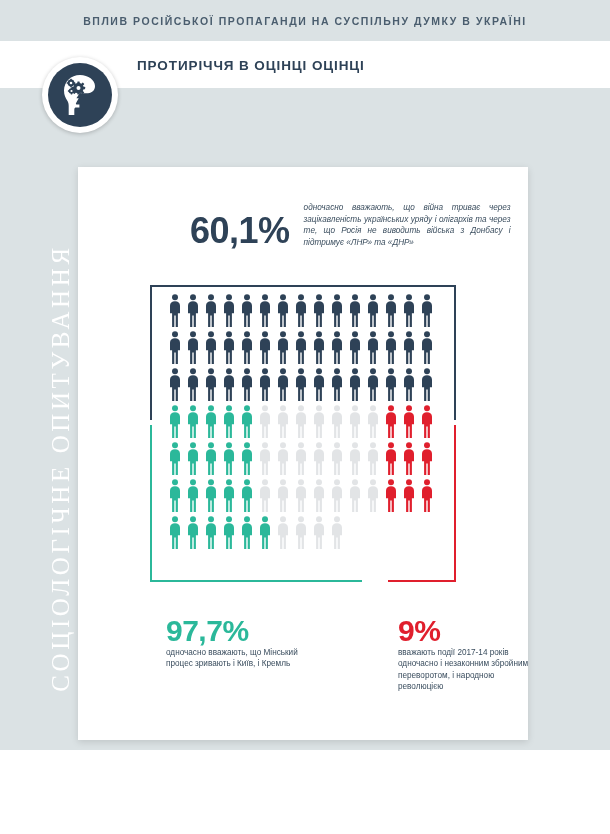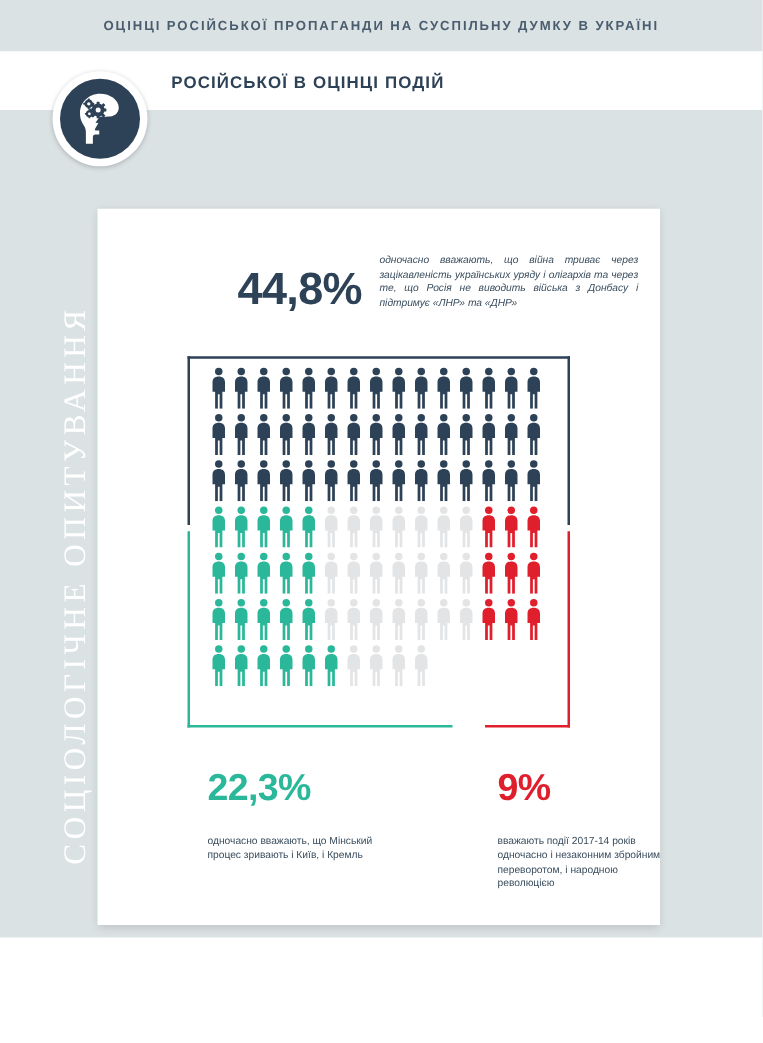--- a/index.html
+++ b/index.html
@@ -117,34 +117,34 @@
   .stat-red { position:absolute; left:320px; top:448px; width:140px; }
   .stat-num-teal{
     font-size:30px; font-weight:bold; color:#2bb89a; line-height:1.05;
     letter-spacing:-0.5px;
   }
   .stat-num-red{
     font-size:30px; font-weight:bold; color:#e01f2d; line-height:1.05;
     letter-spacing:-0.5px;
   }
   .stat-sub{
-    margin-top:20px; font-size:8.2px; line-height:11.6px; color:#3a4d5e;
+    margin-top:0; font-size:8.2px; line-height:11.6px; color:#3a4d5e;
   }
 
   
   .footer-band{
     position:absolute; left:0; top:750px; width:610px; height:84px;
     background:#ffffff;
   }
 </style>
 </head>
 <body>
 
 <div class="topbar">
-  <div class="topbar-title">ОЦІНЦІ РОСІЙСЬКОЇ ПРОПАГАНДИ НА СУСПІЛЬНУ ДУМКУ В УКРАЇНІ</div>
+  <div class="topbar-title">ВПЛИВ РОСІЙСЬКОЇ ПРОПАГАНДИ НА СУСПІЛЬНУ ДУМКУ В УКРАЇНІ</div>
 </div>
 
 <div class="titleband"></div>
 
 <div class="badge">
   <div class="badge-inner">
     <svg width="52" height="52" viewBox="0 0 52 52" aria-hidden="true">
       <path d="M26 6c-9 0-16 6.8-16 15.6 0 4.6 1.6 7.4 3.2 10 1.1 1.8 1.5 3.2 1.5 5.4V46h5.6v-5.2c0-1.6.7-2.2 2-2.2h3.1v-3.2h-2.4c-1 0-1.4-.6-.9-1.5l2.6-4.6-2.3-.1 3.4-5.1c3 .2 5.6.3 8.2.1 4.3-.4 7-3.3 7-7.2C40.9 11.1 34.4 6 26 6z" fill="#ffffff"></path>
       <circle cx="24.5" cy="19" r="5.2" fill="#2e4257"></circle>
       <circle cx="24.5" cy="19" r="2" fill="#ffffff"></circle>
@@ -171,28 +171,28 @@
       <g fill="#2e4257">
         <rect x="16.8" y="18.4" width="1.4" height="1.7" rx="0.3"></rect>
         <rect x="16.8" y="23.9" width="1.4" height="1.7" rx="0.3"></rect>
         <rect x="13.9" y="21.3" width="1.7" height="1.4" rx="0.3"></rect>
         <rect x="19.4" y="21.3" width="1.7" height="1.4" rx="0.3"></rect>
       </g>
     </svg>
   </div>
 </div>
 
-<div class="section-title">РОСІЙСЬКОЇ В ОЦІНЦІ ПОДІЙ</div>
+<div class="section-title">ПРОТИРІЧЧЯ В ОЦІНЦІ ОЦІНЦІ</div>
 
 <div class="vlabel">СОЦІОЛОГІЧНЕ ОПИТУВАННЯ</div>
 
 <div class="card">
 
   <div class="stat-main">
-    <div class="stat-main-num">44,8%</div>
+    <div class="stat-main-num">60,1%</div>
     <div class="stat-main-txt">одночасно вважають, що війна триває через зацікавленість українських уряду і олігархів та через те, що Росія не виводить війська з Донбасу і підтримує «ЛНР» та «ДНР»</div>
   </div>
 
   <div class="picto">
     <div class="bracket-dark"></div>
     <div class="bracket-teal"></div>
     <div class="bracket-red"></div>
     <div class="rows" id="picto-rows">
         <div class="row">
           <span class="fig">
@@ -805,21 +805,21 @@
             <svg viewBox="0 0 18 34" aria-hidden="true">
               <circle cx="9" cy="4.2" r="3" fill="#e2e4e6"></circle>
               <path d="M9 8.2c-3.1 0-5 1.7-5 4.5v7.6h2.1V34h2.2V22.4h1.4V34h2.2V20.3H14v-7.6c0-2.8-1.9-4.5-5-4.5z" fill="#e2e4e6"></path>
             </svg>
           </span>
         </div>
       </div>
   </div>
 
   <div class="stat-teal">
-    <div class="stat-num-teal">22,3%</div>
+    <div class="stat-num-teal">97,7%</div>
     <div class="stat-sub">одночасно вважають, що Мінський процес зривають і Київ, і Кремль</div>
   </div>
 
   <div class="stat-red">
     <div class="stat-num-red">9%</div>
     <div class="stat-sub">вважають події 2017-14 років одночасно і незаконним збройним переворотом, і народною революцією</div>
   </div>
 </div>
 
 <div class="footer-band">

